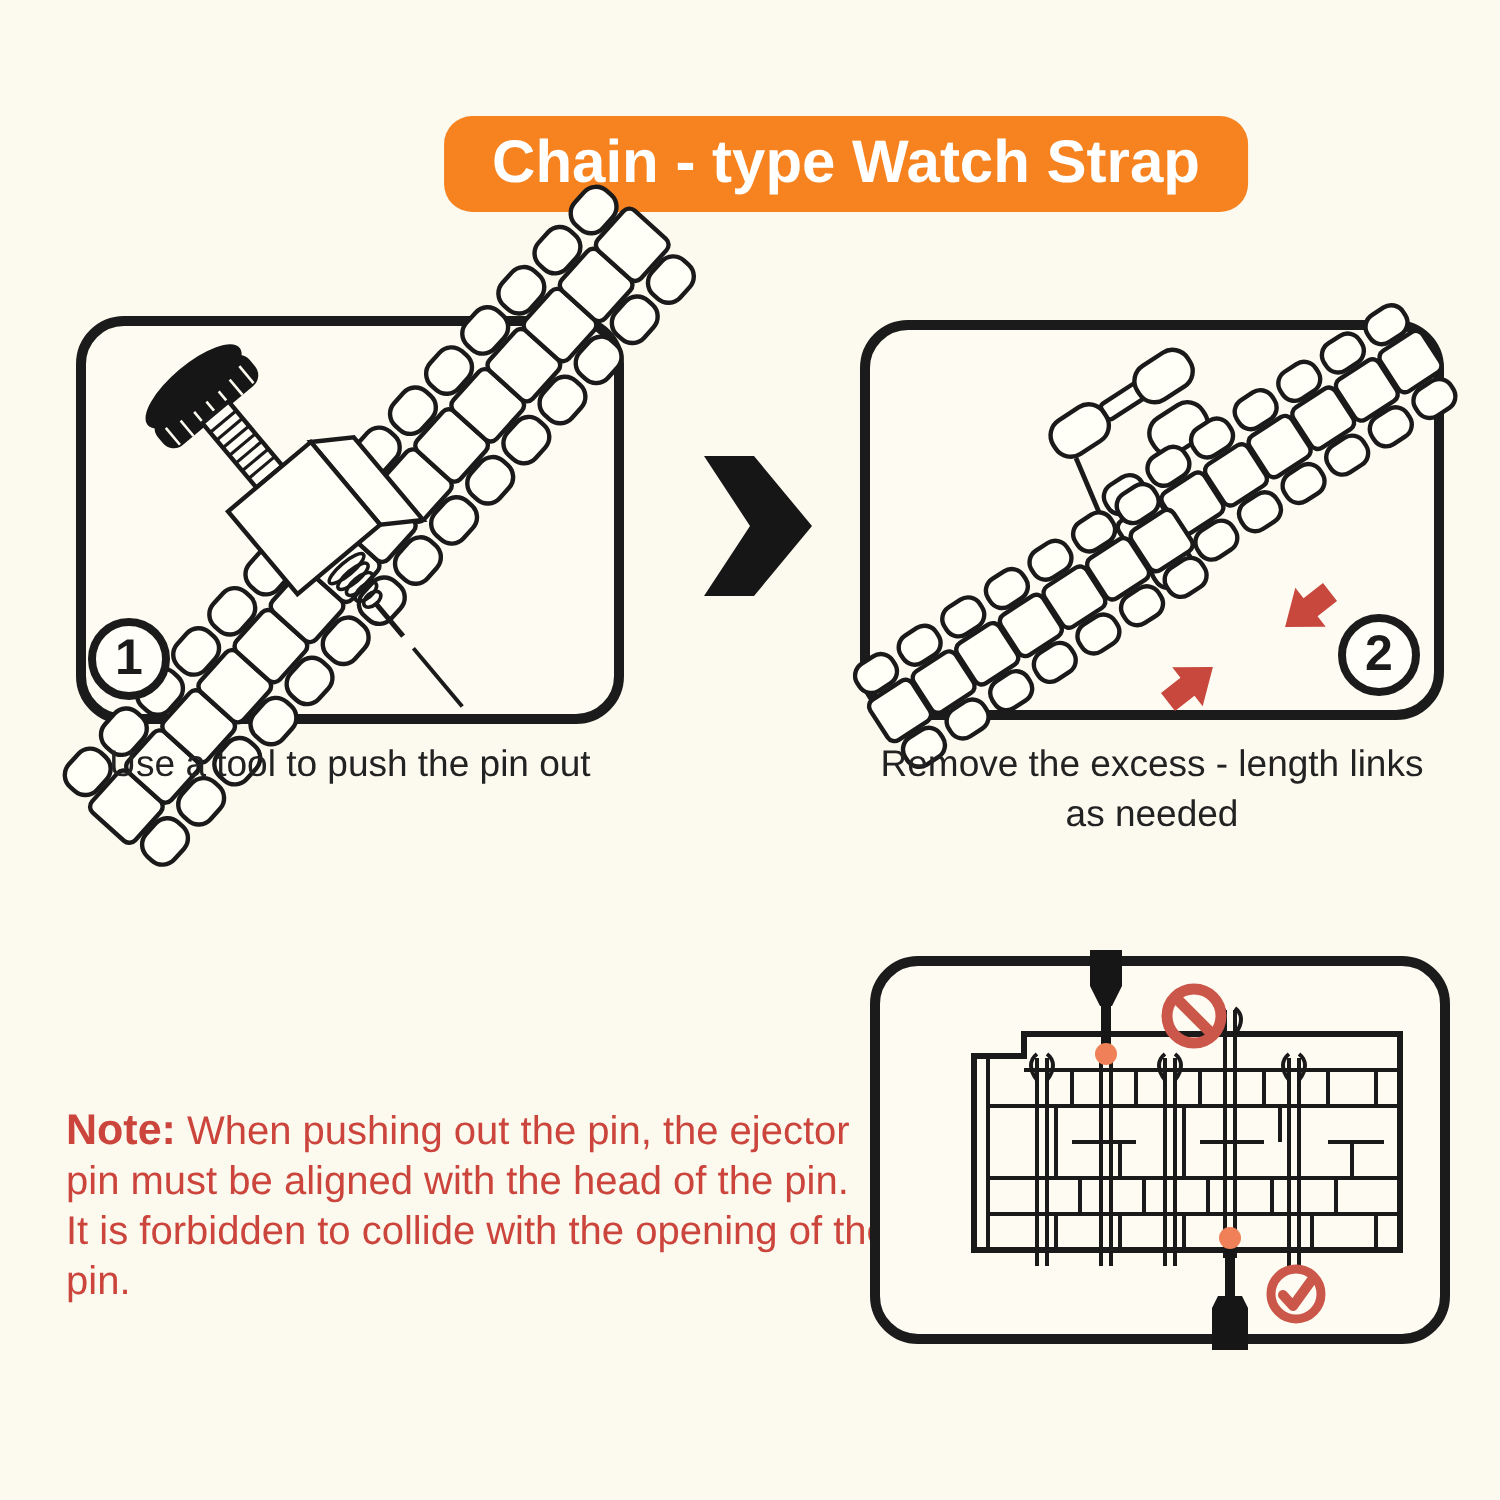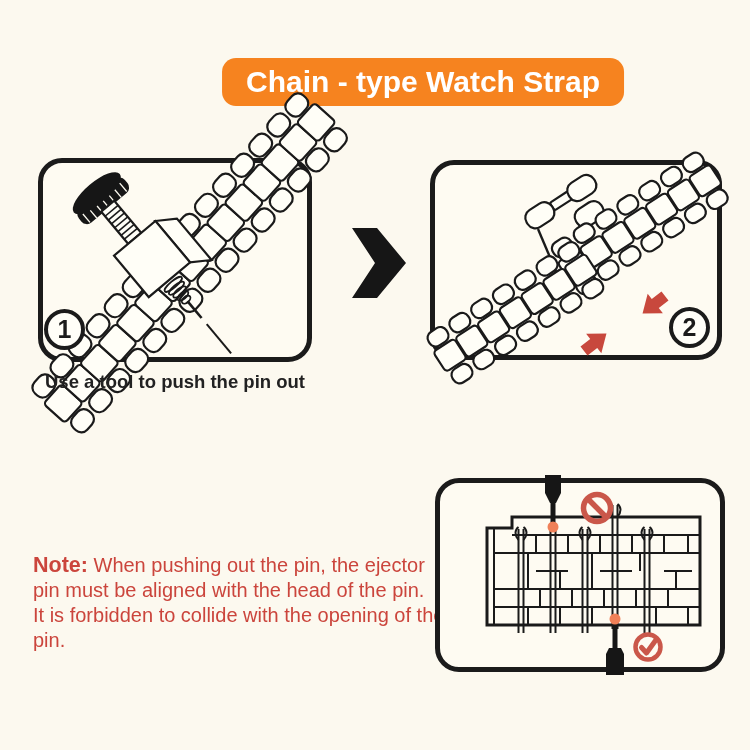--- a/index.html
+++ b/index.html
@@ -45,21 +45,21 @@
   #badge2{right:7px;bottom:7px;}
 
   
   .chevron{position:absolute;left:352px;top:228px;}
 
   
   .caption{
     position:absolute;text-align:center;
     font-size:18.5px;line-height:25px;color:#222;
   }
-  #caption1{left:38px;top:369px;width:274px;font-weight:bold;}
+  #caption1{left:38px;top:369px;width:274px;}
   #caption2{left:430px;top:369px;width:292px;}
 
   
   .note{
     position:absolute;left:33px;top:541px;width:430px;
     color:var(--note-red,#CB453C);
     font-size:20px;line-height:25px;margin-top:12px;
   }
   .note b{font-size:21.5px;}
 
@@ -185,20 +185,24 @@
         <use href="#col2" x="68" y="-30"></use>
       </g>
 
       <use href="#arr" transform="translate(230,131) rotate(142) scale(0.95)" fill="#C8483D"></use>
       <use href="#arr" transform="translate(149,186) rotate(-38) scale(0.95)" fill="#C8483D"></use>
     </svg>
     <div class="badge" id="badge2">2</div>
   </div>
 
   <div class="caption" id="caption1">Use a tool to push the pin out</div>
+  <div class="caption" id="caption2">
+    <span>Remove the excess - length links</span><br>
+    <span>as needed</span>
+  </div>
 
   <p class="note">
     <b>Note:</b>
     <span>When pushing out the pin, the ejector</span><br>
     <span>pin must be aligned with the head of the pin.</span><br>
     <span>It is forbidden to collide with the opening of the pin.</span>
   </p>
 
   <div class="panel" id="panel3">
     <svg width="280" height="184" viewBox="0 0 280 184">

